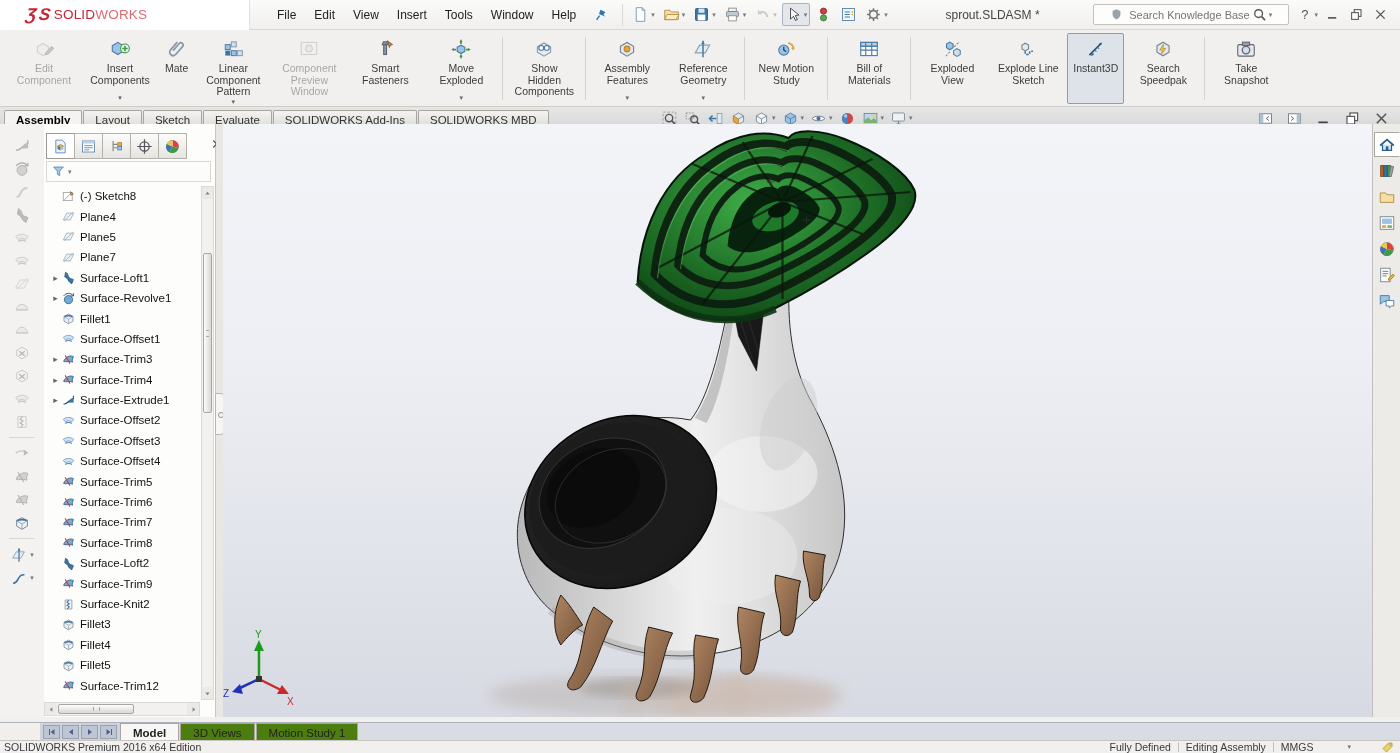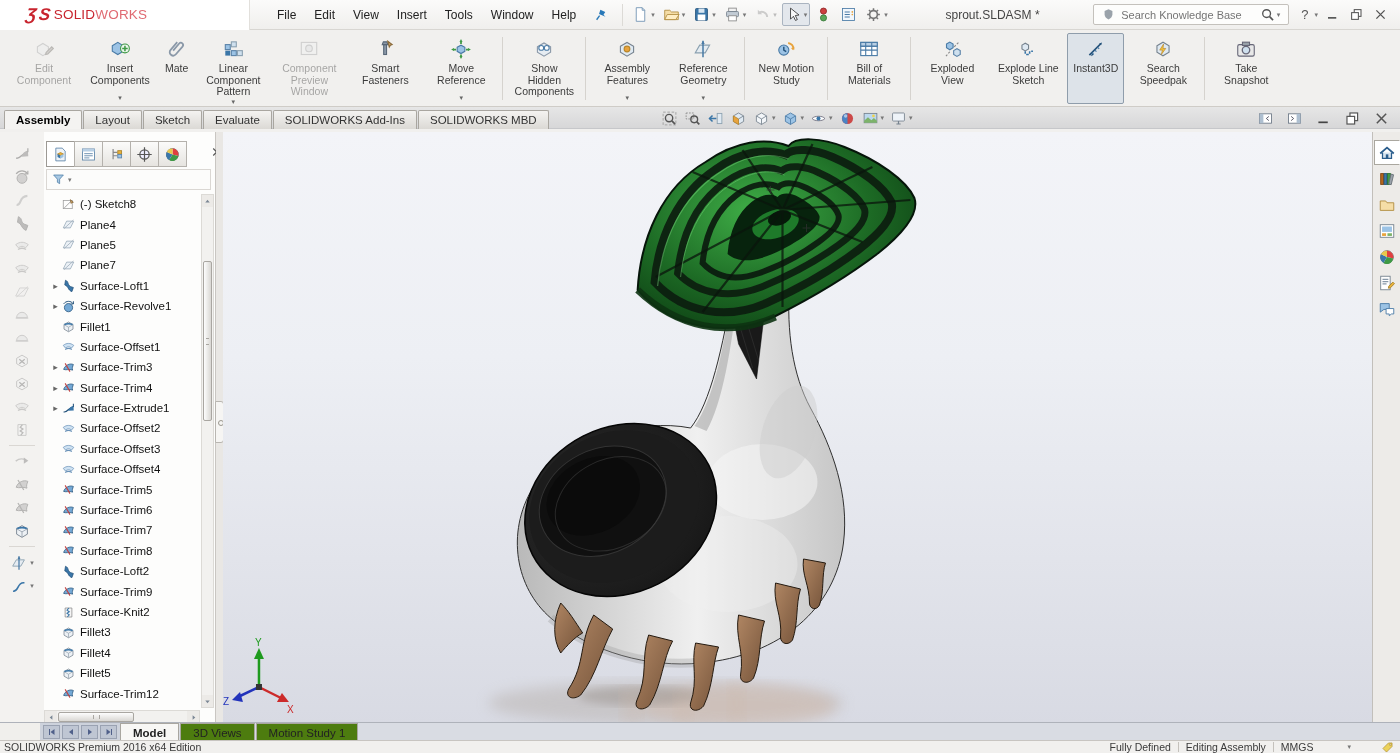--- a/index.html
+++ b/index.html
@@ -14,21 +14,21 @@
   .menubar{display:flex;margin-left:18px;}
   .menu-item{padding:4px 9px;font-size:12px;color:#222;cursor:default;}
   .pinbtn{width:20px;height:20px;margin:0 6px;display:flex;align-items:center;justify-content:center;}
   .qdivider{width:1px;height:22px;background:#dcdad6;margin:0 5px;}
   .quickbar{display:flex;align-items:center;}
   .qbtn{display:flex;align-items:center;padding:2px 2px;margin:0 1px;border:1px solid transparent;border-radius:2px;}
   .qbtn.on{background:#e3e7ec;border-color:#aab4c0;}
   .qbtn.dis{filter:grayscale(1);opacity:.45;}
   .caret{font-size:7px;color:#777;margin-left:2px;}
   .doc-title{flex:1;text-align:center;font-size:12px;color:#444;white-space:nowrap;overflow:hidden;}
-  .kbsearch{display:flex;align-items:center;width:196px;height:21px;border:1px solid #c4c1bc;background:#fdfdfc;border-radius:2px;padding:0 8px;margin-right:8px;}
+  .kbsearch{display:flex;align-items:center;width:196px;height:21px;border:1px solid #c4c1bc;background:#fdfdfc;border-radius:2px;padding:0 16px;margin-right:8px;}
   .kbsearch input{border:none;outline:none;flex:1;font-size:11px;color:#555;background:transparent;min-width:10px;}
   .helpbtn{font-size:13px;color:#555;padding:0 4px;}
   .win-controls{display:flex;align-items:center;margin:0 8px 0 2px;}
   .winbtn{width:24px;height:20px;display:flex;align-items:center;justify-content:center;border-radius:2px;}
   
   .ribbon{position:absolute;left:0;top:30px;width:1400px;height:77px;background:#f1f0ee;display:flex;align-items:stretch;padding:3px 2px 2px 6px;border-bottom:1px solid #cfccc7;}
   .rbtn{display:flex;flex-direction:column;align-items:center;justify-content:flex-start;padding:4px 5px 1px 5px;margin:0 1px;border:1px solid transparent;border-radius:2px;max-width:74px;text-align:center;}
   .rbtn .ic{width:22px;height:22px;flex:0 0 auto;}
   .rlabel{font-size:10.5px;line-height:11.5px;color:#3c3c3c;margin-top:3px;max-width:66px;}
   .rcaret{font-size:7px;color:#666;margin-top:auto;}
@@ -39,21 +39,21 @@
   .tabrow{position:absolute;left:0;top:107px;width:1400px;height:22px;background:linear-gradient(#e6e6e6,#d7d7d8);border-bottom:1px solid #c6c7ca;}
   .cmdtabs{position:absolute;left:4px;top:0;display:flex;height:22px;align-items:flex-end;}
   .ctab{padding:3px 11px 3px;margin-right:1px;font-size:11.5px;color:#333;background:linear-gradient(#f4f3f1,#dbd9d5);border:1px solid #a9a6a0;border-bottom:none;border-radius:2px 2px 0 0;}
   .ctab.act{background:#f4f3f1;font-weight:bold;color:#000;}
   .headsup{position:absolute;left:658px;top:1px;display:flex;align-items:center;height:20px;}
   .hbtn{display:flex;align-items:center;padding:1px 3px;border-radius:2px;}
   .hbtn .ic{width:17px;height:17px;}
   .doc-controls{position:absolute;right:4px;top:1px;display:flex;align-items:center;height:20px;}
   .doc-controls .qbtn{margin:0 3px;}
   
-  .main{position:absolute;left:0;top:132px;width:1400px;height:593px;}
+  .main{position:absolute;left:0;top:124px;width:1400px;height:593px;}
   .lefttools{position:absolute;left:0;top:0;width:44px;height:593px;background:#f3f2f0;display:flex;flex-direction:column;align-items:center;padding-top:10px;}
   .vtool{display:flex;align-items:center;margin:2.5px 0;}
   .vtool .ic{width:18px;height:18px;}
   .vtool.dis{filter:grayscale(1);opacity:.4;}
   .vsep{width:26px;height:1px;background:#dad7d3;margin:4px 0;}
   .treepanel{position:absolute;left:44px;top:0;width:172px;height:593px;background:#fdfdfc;border-right:1px solid #c9c6c2;}
   .treetabs{position:absolute;left:2px;top:9px;display:flex;align-items:center;}
   .ptab{width:29px;height:26px;display:flex;align-items:center;justify-content:center;border:1px solid #b4b1ac;background:linear-gradient(#fbfbfa,#e6e4e0);margin-right:-1px;}
   .ptab.act{background:#fff;border-color:#9c9994;}
   .ptab .ic{width:17px;height:17px;}
@@ -279,21 +279,21 @@
           <path d="M12.5 3l4 3-1.6.6-1 1.6z" fill="#caa36b" stroke="#8a6a3a"></path>
         </svg>
         <div class="rlabel">Smart Fasteners</div>
       </div>
       <div class="rbtn">
         <svg class="ic" viewBox="0 0 20 20">
           <path d="M6.5 8.5l3.5-2 3.5 2v3.6l-3.5 2-3.5-2z" fill="#9cc3e5" stroke="#4a7ba6"></path>
           <path d="M10 3v2.5M10 15v2.5M3 10.5h2.5M14.5 10.5H17" stroke="#3f9a46" stroke-width="1.6"></path>
           <path d="M10 1l1.4 2.6H8.6zM10 19l1.4-2.6H8.6zM1 10.5l2.6-1.4v2.8zM19 10.5l-2.6-1.4v2.8z" fill="#3f9a46"></path>
         </svg>
-        <div class="rlabel">Move Reference</div>
+        <div class="rlabel">Move Exploded</div>
         <span class="rcaret">▾</span>
       </div>
       <div class="rsep"></div>
       <div class="rbtn">
         <svg class="ic" viewBox="0 0 20 20">
           <path d="M4 8l6-3.5L16 8v5l-6 3.5L4 13z" fill="#e6ecf2" stroke="#8a98a8"></path>
           <circle cx="7.5" cy="9" r="2.2" fill="#fff" stroke="#4a7ba6"></circle>
           <circle cx="12.5" cy="9" r="2.2" fill="#fff" stroke="#4a7ba6"></circle>
           <path d="M9.7 9h.6" stroke="#4a7ba6"></path>
         </svg>

